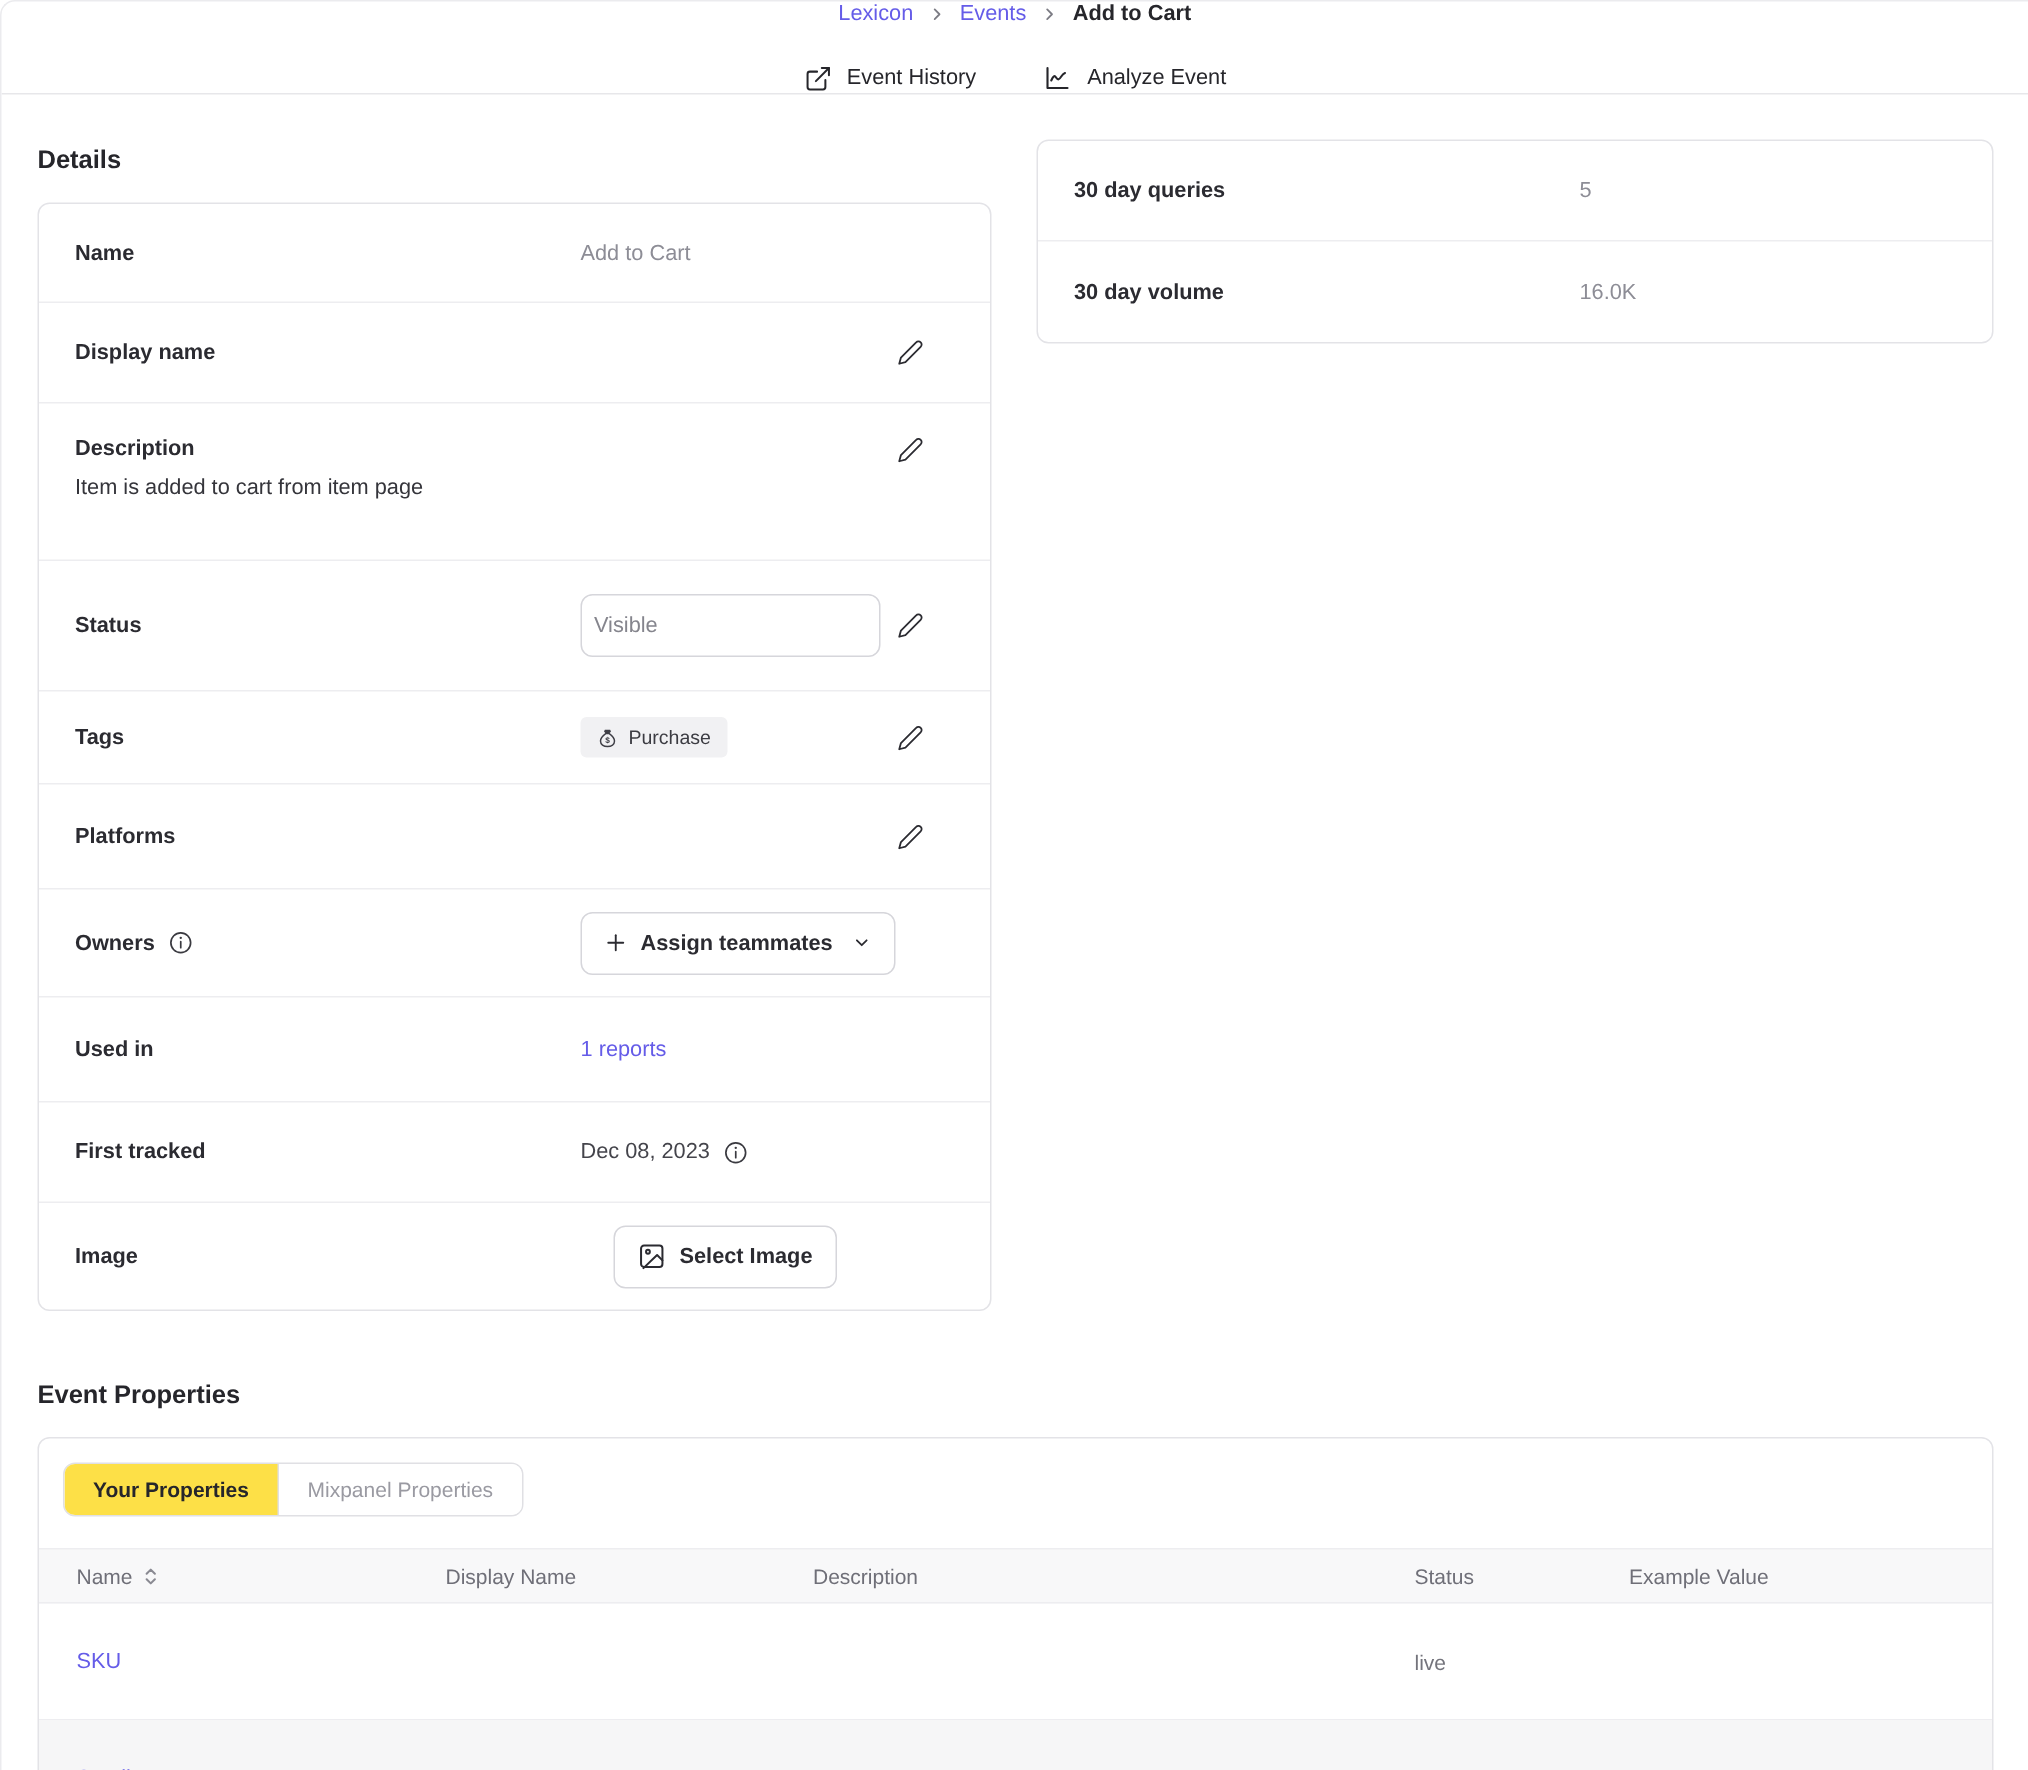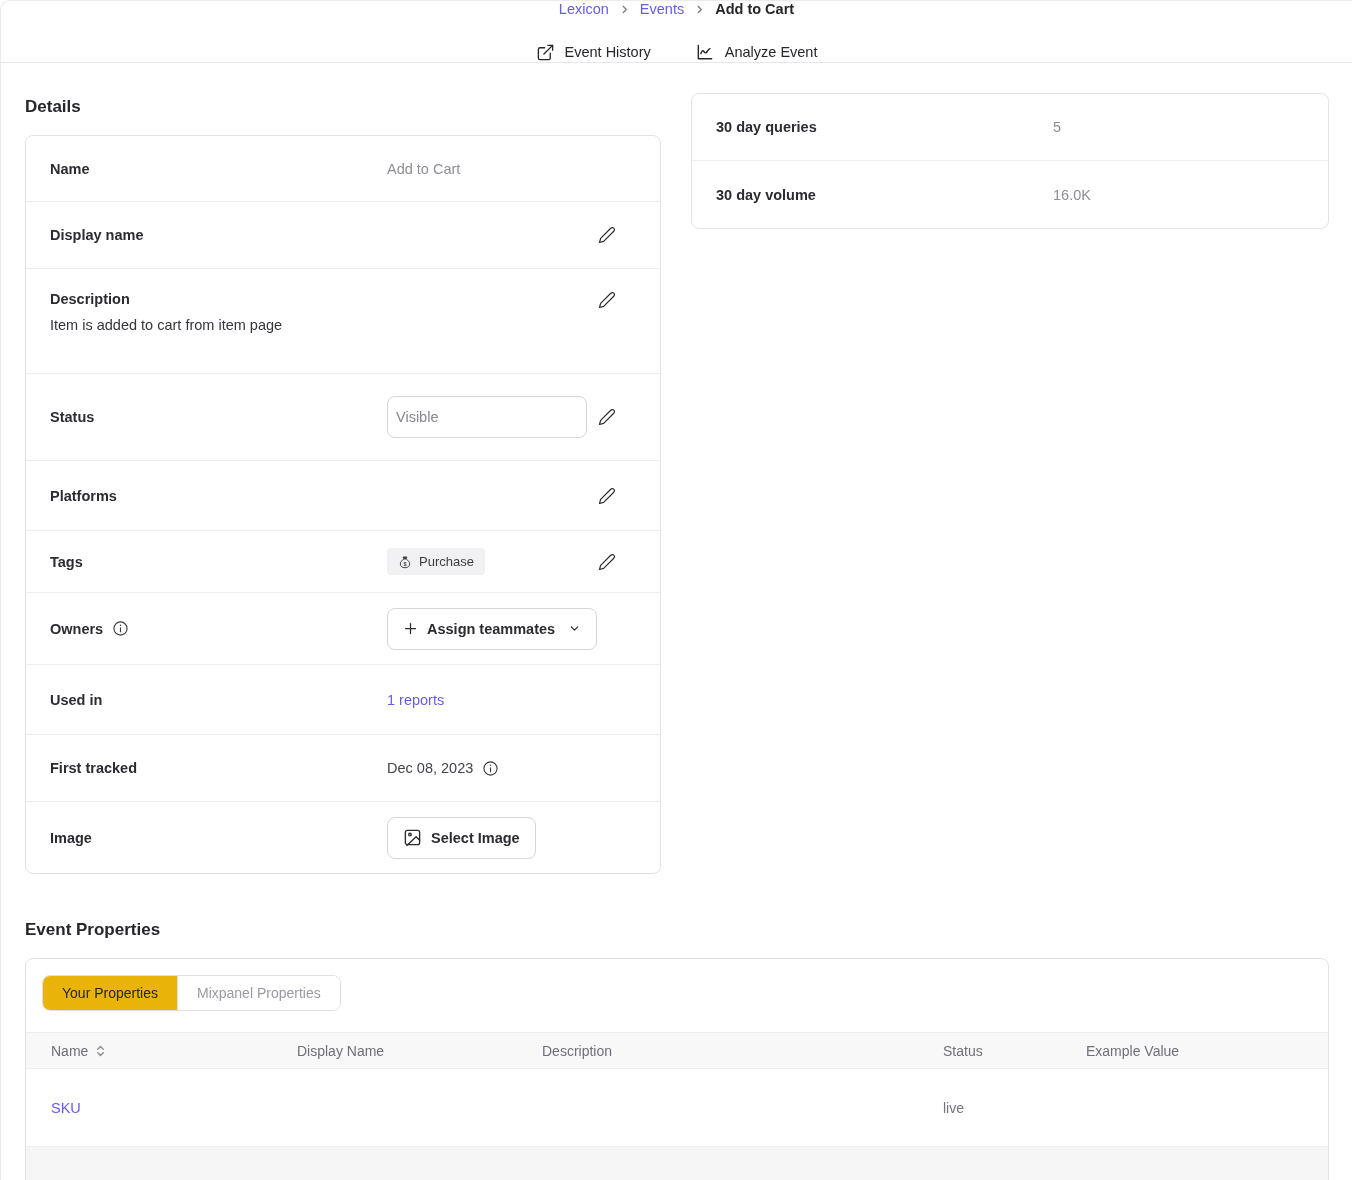--- a/index.html
+++ b/index.html
@@ -53,21 +53,21 @@
     background: #fff;
     overflow: hidden;
   }
 
   
   .drow {
     display: flex; align-items: center;
     padding: 0 24px;
     border-bottom: 1px solid #ededf0;
   }
-  .drow:last-child { border-bottom: none; }
+  .drow:last-child { border-bottom: none; gap: 22px; }
   .dlabel {
     width: 337px; flex-shrink: 0;
     font-size: 14.5px; font-weight: 600; color: #2b2b31;
     display: flex; align-items: center; gap: 9px;
   }
   .dvalue { font-size: 14.5px; color: #44444b; display: flex; align-items: center; gap: 9px; }
   .muted { color: #8d8d96; }
   .pencil-btn {
     margin-left: auto; margin-right: 20px;
     background: none; border: none; cursor: pointer; padding: 0;
@@ -117,21 +117,21 @@
   .props-card { border: 1px solid #e3e3e7; border-radius: 8px; background: #fff; min-height: 420px; }
   .tabs {
     margin: 16px; display: inline-flex;
     border: 1px solid #e0e0e4; border-radius: 8px; overflow: hidden;
   }
   .tab {
     padding: 9px 19px; font-size: 14px; cursor: pointer;
     background: #fff; color: #9a9aa2; font-weight: 500;
     border: none; font-family: inherit;
   }
-  .tab.active { background: #eab308; color: #26262b; font-weight: 400; border-right: 1px solid #e0e0e4; }
+  .tab.active { background: #fde047; color: #26262b; font-weight: 700; border-right: 1px solid #e0e0e4; }
   .ptable-header, .ptable-row {
     display: grid;
     grid-template-columns: 246px 245px 401px 143px 1fr;
     align-items: center;
     padding-left: 25px;
   }
   .ptable-header {
     height: 37px; background: #f8f8f9;
     border-top: 1px solid #ededf0; border-bottom: 1px solid #ededf0;
     color: #6f6f78; font-size: 14px; margin-top: 5px;
@@ -227,43 +227,43 @@
           <input class="status-input" readonly="" value="Visible" style="">
           <button class="pencil-btn">
             <span style="display:flex;">
               <svg width="18" height="18" viewBox="0 0 24 24" fill="none" stroke="currentColor" stroke-width="1.6" stroke-linecap="round" stroke-linejoin="round">
                   <path d="M17 3a2.83 2.83 0 1 1 4 4L7.5 20.5 2 22l1.5-5.5L17 3z"></path>
                 </svg>
             </span>
           </button>
         </div>
 
-        <div class="drow r-platforms">
-          <div class="dlabel">Platforms</div>
-          <button class="pencil-btn">
-            <span style="display:flex;">
-              <svg width="18" height="18" viewBox="0 0 24 24" fill="none" stroke="currentColor" stroke-width="1.6" stroke-linecap="round" stroke-linejoin="round">
-                  <path d="M17 3a2.83 2.83 0 1 1 4 4L7.5 20.5 2 22l1.5-5.5L17 3z"></path>
-                </svg>
-            </span>
-          </button>
-        </div>
-
         <div class="drow r-tags">
           <div class="dlabel">Tags</div>
           <span class="tag-chip">
             <span style="display:flex;">
               <svg width="14" height="14" viewBox="0 0 24 24">
                   <path d="M9 2.5h6l1 2-1.8 2.2h-4.4L8 4.5z" fill="#3f3f46"></path>
                   <path d="M10 6.9h4c3.7 2.5 6 5.3 6 8.6 0 4-3.5 6.3-8 6.3s-8-2.3-8-6.3c0-3.3 2.3-6.1 6-8.6z" fill="none" stroke="#3f3f46" stroke-width="1.7"></path>
                   <text x="12" y="18.2" font-size="9.5" text-anchor="middle" fill="#3f3f46" font-weight="bold" font-family="Liberation Sans, sans-serif">$</text>
                 </svg>
             </span>
             <span>Purchase</span>
           </span>
+          <button class="pencil-btn">
+            <span style="display:flex;">
+              <svg width="18" height="18" viewBox="0 0 24 24" fill="none" stroke="currentColor" stroke-width="1.6" stroke-linecap="round" stroke-linejoin="round">
+                  <path d="M17 3a2.83 2.83 0 1 1 4 4L7.5 20.5 2 22l1.5-5.5L17 3z"></path>
+                </svg>
+            </span>
+          </button>
+        </div>
+
+        <div class="drow r-platforms">
+          <div class="dlabel">Platforms</div>
           <button class="pencil-btn">
             <span style="display:flex;">
               <svg width="18" height="18" viewBox="0 0 24 24" fill="none" stroke="currentColor" stroke-width="1.6" stroke-linecap="round" stroke-linejoin="round">
                   <path d="M17 3a2.83 2.83 0 1 1 4 4L7.5 20.5 2 22l1.5-5.5L17 3z"></path>
                 </svg>
             </span>
           </button>
         </div>
 
         <div class="drow r-owners">

